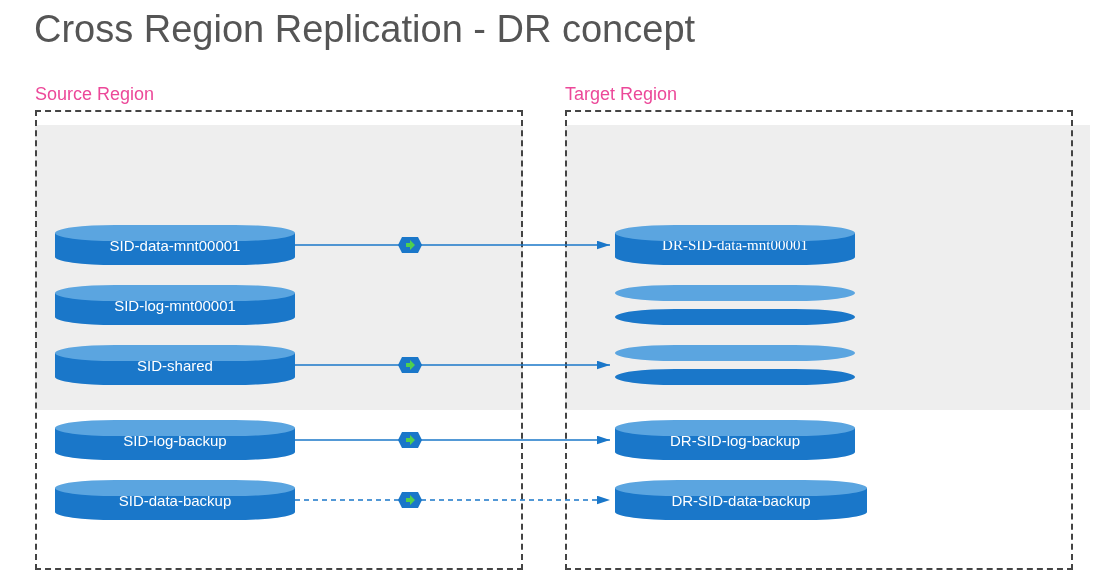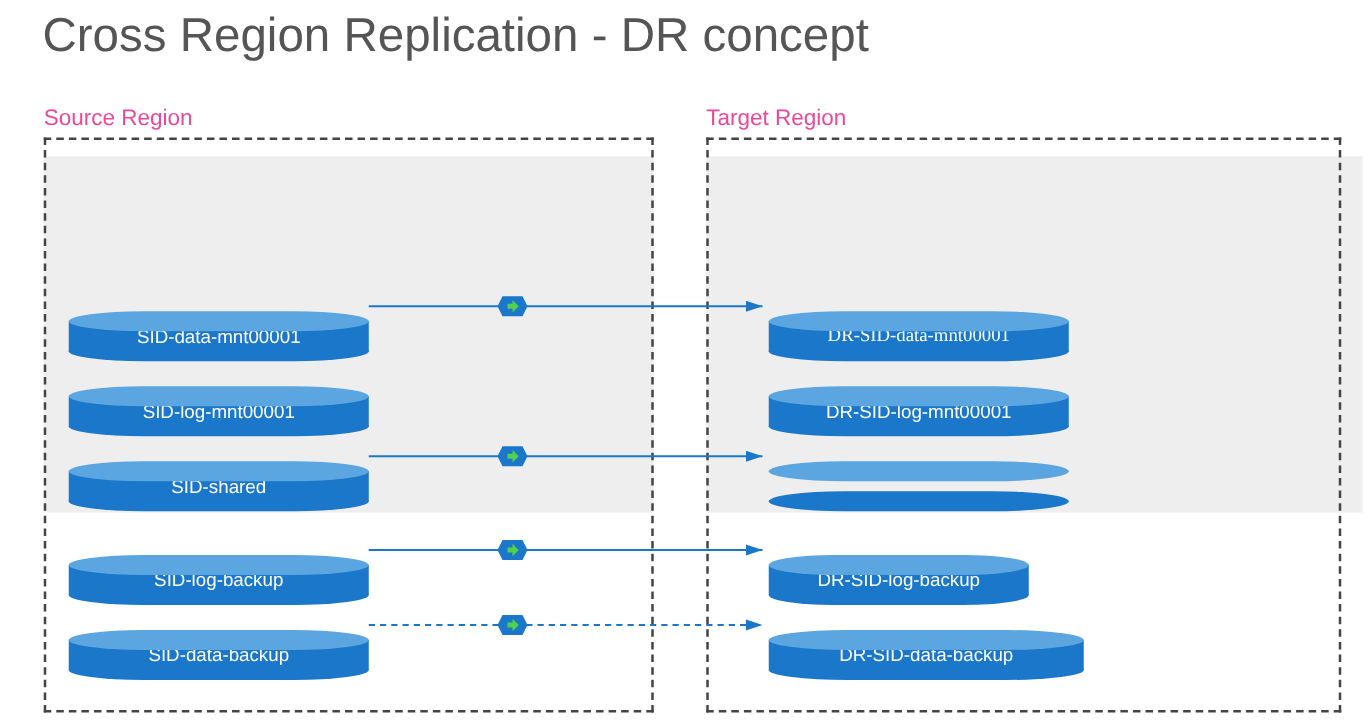--- a/index.html
+++ b/index.html
@@ -54,21 +54,20 @@
     color: #333;
   }
   .server-label {
     position: absolute;
     font-size: 18px;
     color: #333;
   }
   .vol {
     position: absolute;
     z-index: 3;
-    margin-top: 24px;
   }
   .vol .cyl-body {
     position: absolute;
     left: 0; right: 0;
     top: 8px; bottom: 8px;
     background: #1a77c9;
     display: flex;
     align-items: center;
     justify-content: center;
     color: #fff;
@@ -191,30 +190,27 @@
 
 <div class="vol" style="left:615px; top:225px; width:240px; height:40px;font-family:Liberation Serif, serif;">
   <div class="cyl-bottom"></div>
     <div class="cyl-body">
       <span>DR-SID-data-mnt00001</span>
     </div>
     <div class="cyl-top"></div>
 </div>
 <div class="vol" style="left:615px; top:285px; width:240px; height:40px;">
   <div class="cyl-bottom"></div>
-    <div class="cyl-body">
-      <span>DR-SID-log-mnt00001</span>
-    </div>
     <div class="cyl-top"></div>
 </div>
 <div class="vol" style="left:615px; top:345px; width:240px; height:40px;">
   <div class="cyl-bottom"></div>
     <div class="cyl-top"></div>
 </div>
-<div class="vol" style="left:615px; top:420px; width:208px; height:40px;">
+<div class="vol" style="left:615px; top:420px; width:240px; height:40px;">
   <div class="cyl-bottom"></div>
     <div class="cyl-body">
       <span>DR-SID-log-backup</span>
     </div>
     <div class="cyl-top"></div>
 </div>
 <div class="vol" style="left:615px; top:480px; width:252px; height:40px;">
   <div class="cyl-bottom"></div>
     <div class="cyl-body">
       <span>DR-SID-data-backup</span>

